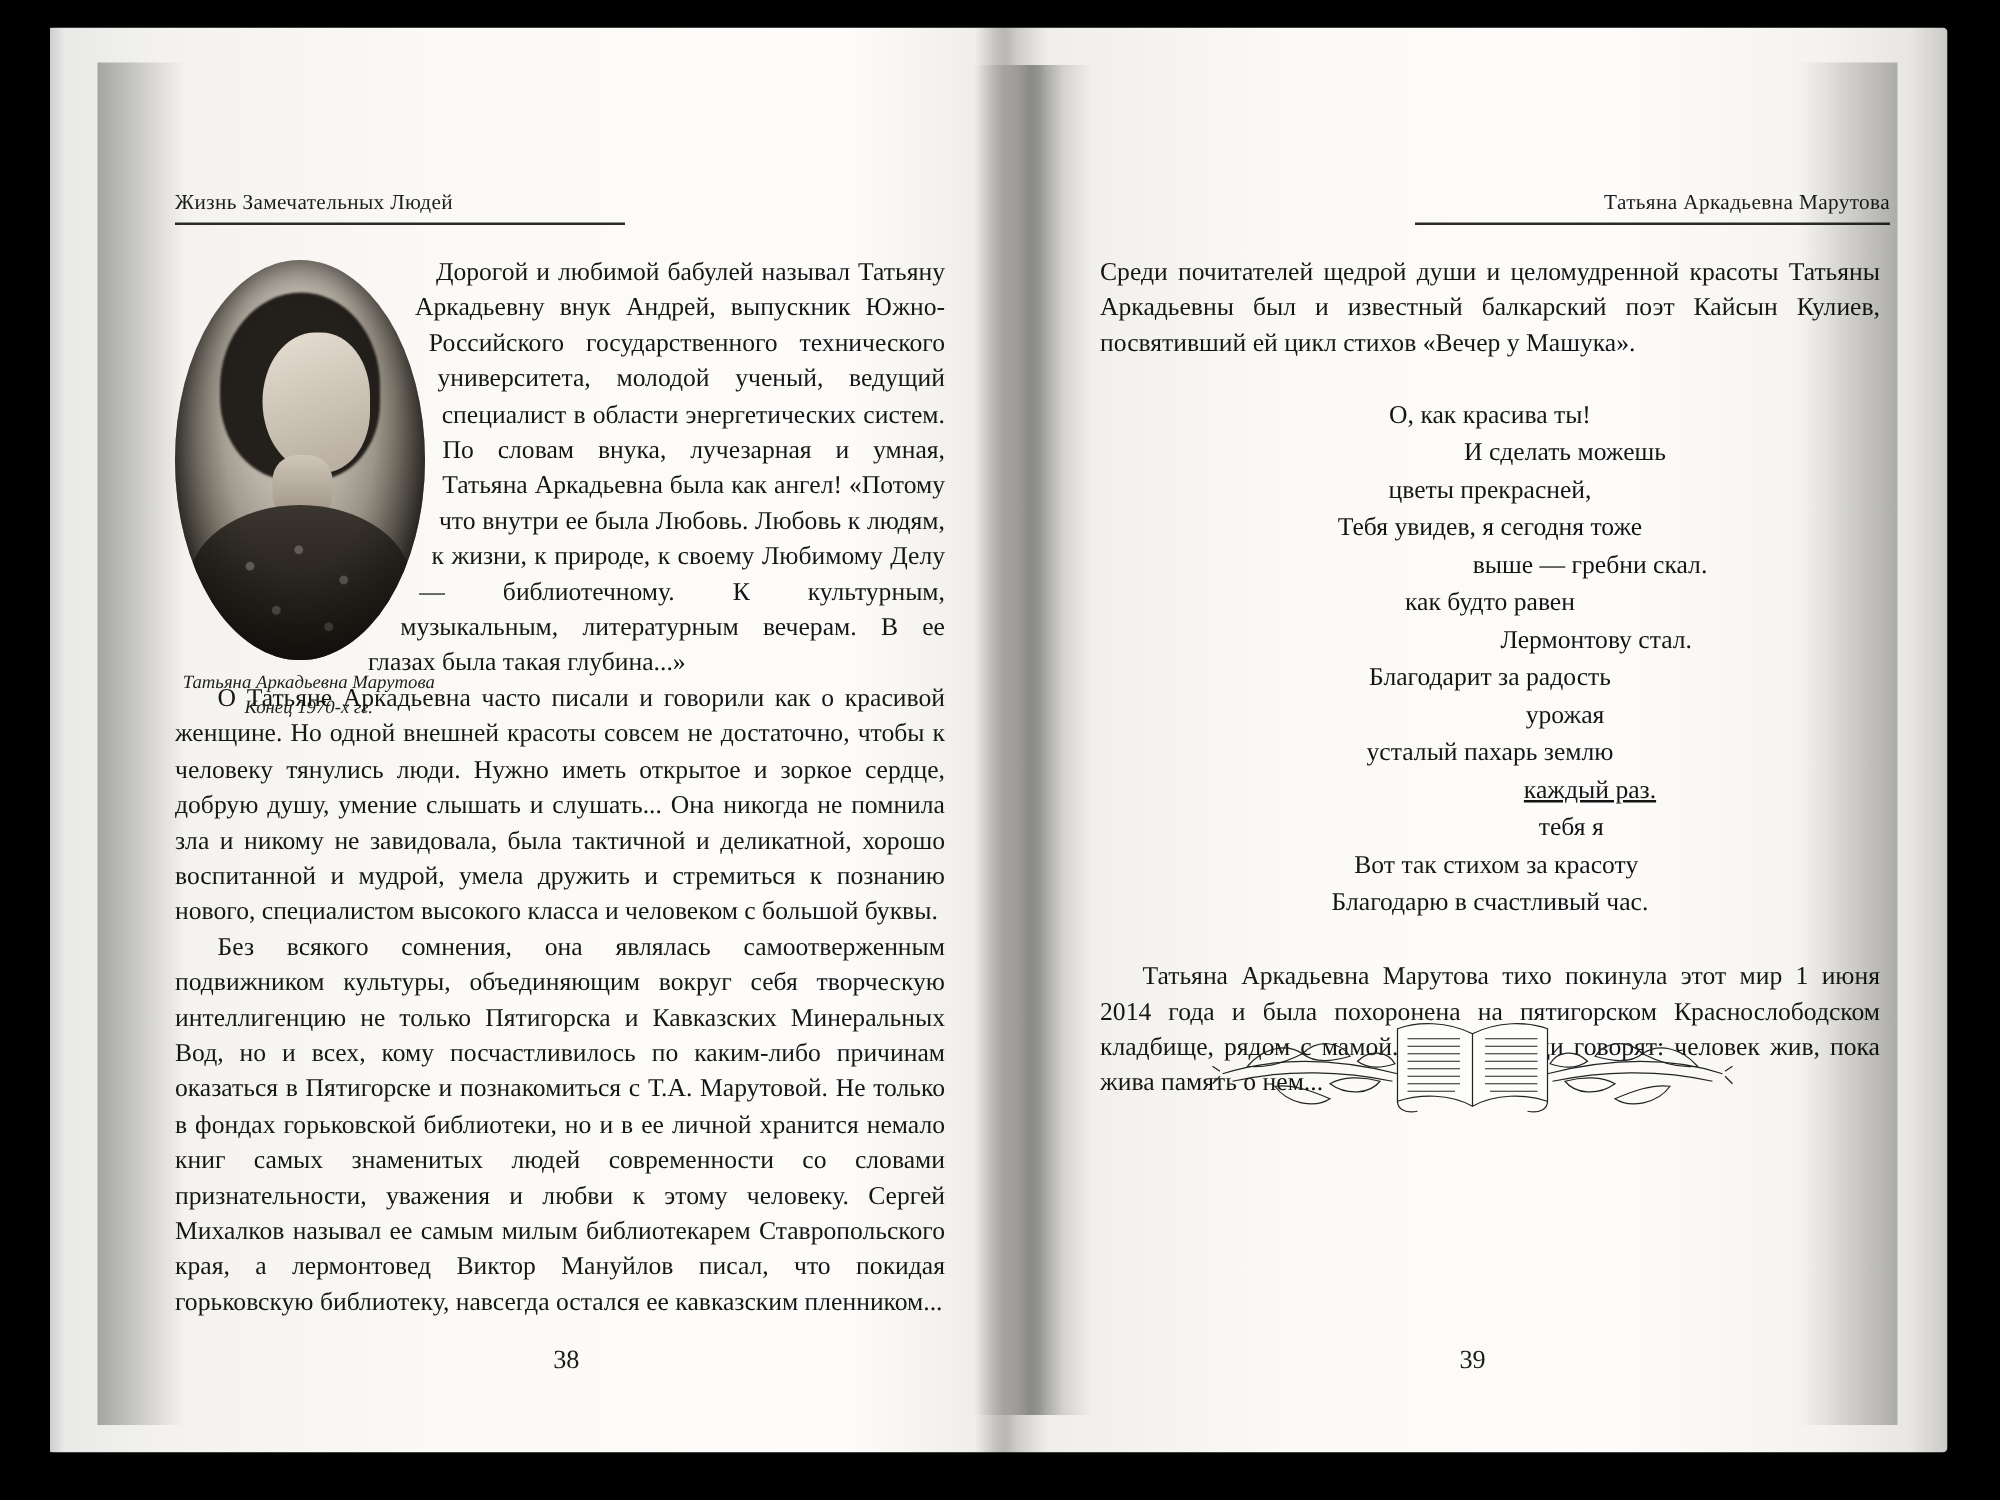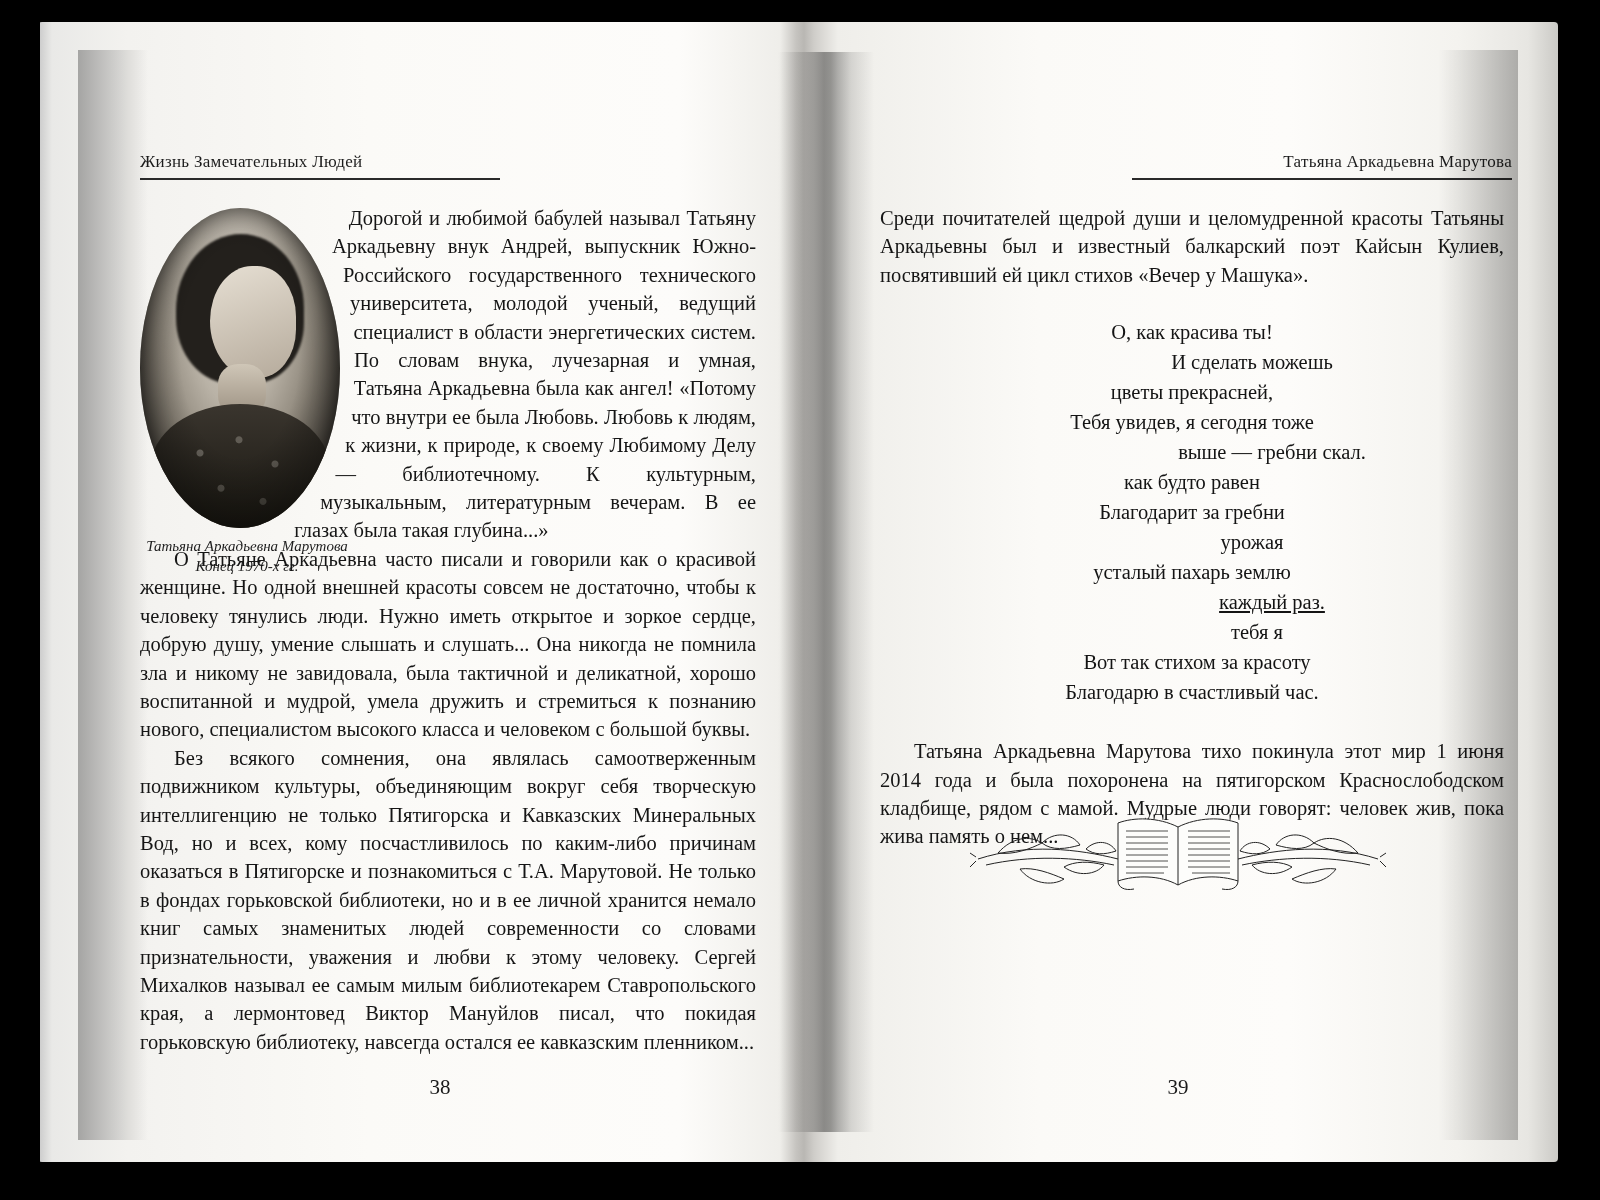--- a/index.html
+++ b/index.html
@@ -225,21 +225,21 @@
 
   
   .folio {
     position: absolute;
     bottom: 62px;
     width: 700px;
     text-align: center;
     font-size: 21px;
     color: #1a1a1a;
   }
-  .folio-left  { left: 52px; }
+  .folio-left  { left: 65px; }
   .folio-right { left: 790px; text-align: center; }
 
   
   .ornament {
     position: absolute;
     left: 790px;
     top: 770px;
     width: 700px;
     height: 120px;
     display: flex;
@@ -290,21 +290,22 @@
       <div class="col col-right">
         <p>Среди почитателей щедрой души и целомудренной красоты Татьяны Аркадьевны был и известный балкарский поэт Кайсын Кулиев, посвятивший ей цикл стихов «Вечер у Машука».</p>
 
         <div class="poem" id="poem">
             <div style="padding-left: 0px;">О, как красива ты!</div>
             <div style="padding-left: 120px;">И сделать можешь</div>
             <div style="padding-left: 0px;">цветы прекрасней,</div>
             <div style="padding-left: 0px;">Тебя увидев, я сегодня тоже</div>
             <div style="padding-left: 160px;">выше — гребни скал.</div>
             <div style="padding-left: 0px;">как будто равен</div>
-            <div style="padding-left: 0px;">Благодарит за гребни</div>
+            <div style="padding-left: 170px;">Лермонтову стал.</div>
+            <div style="padding-left: 0px;">Благодарит за радость</div>
             <div style="padding-left: 120px;">урожая</div>
             <div style="padding-left: 0px;">усталый пахарь землю</div>
             <div style="padding-left: 160px; text-decoration: underline;">каждый раз.</div>
             <div style="padding-left: 130px;">тебя я</div>
             <div style="padding-left: 10px;">Вот так стихом за красоту</div>
             <div style="padding-left: 0px;">Благодарю в счастливый час.</div>
           </div>
 
         <p class="ind" style="margin-top:30px;">Татьяна Аркадьевна Марутова тихо покинула этот мир 1 июня 2014 года и была похоронена на пятигорском Краснослободском кладбище, рядом с мамой. Мудрые люди говорят: человек жив, пока жива память о нем...</p>
       </div>

